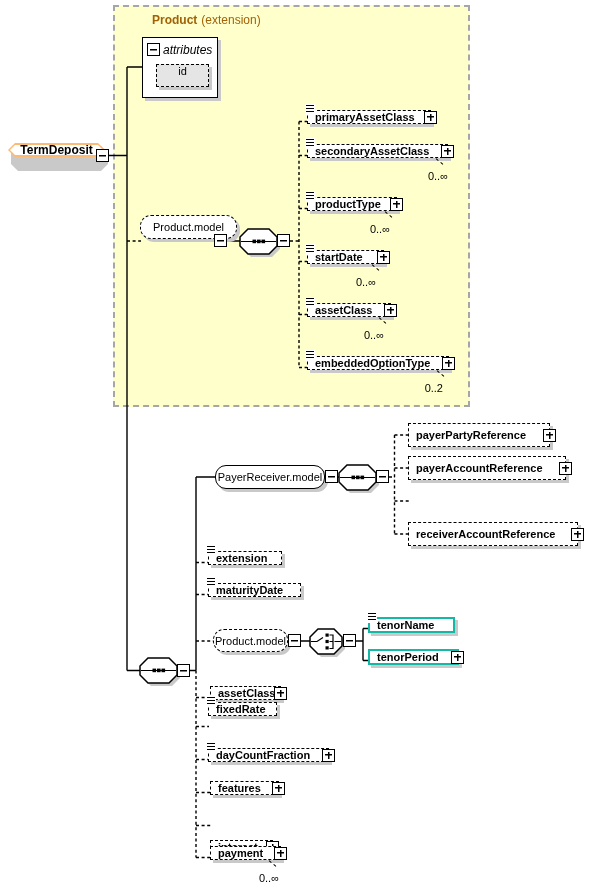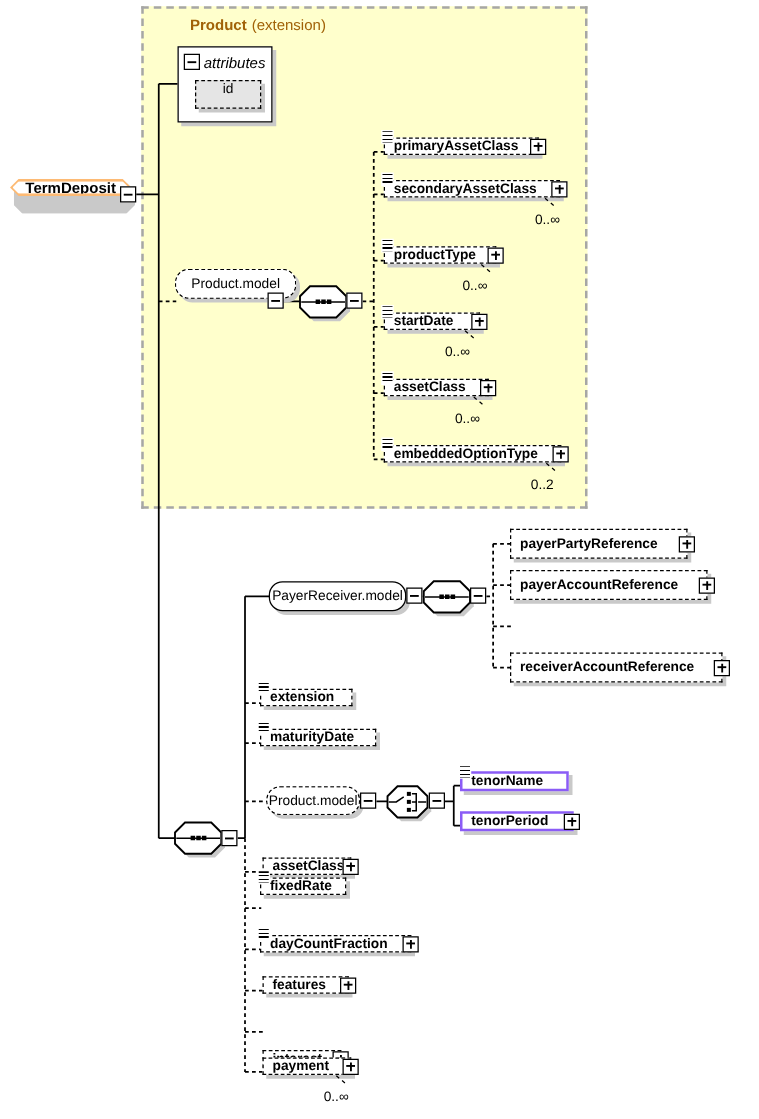--- a/index.html
+++ b/index.html
@@ -12,21 +12,21 @@
   .ext-title { position:absolute; left:9px; top:6px; font-size:12px; color:#a16207;padding-left:28px; }
   .ext-title .b { font-weight:bold; margin-right:4px; }
 
   .wires { position:absolute; left:0; top:0; z-index:1; }
 
   
   .ebox { position:absolute; background:#fff; border:1px dashed #000;
           box-shadow:3px 3px 0 #c9c9c9; box-sizing:border-box;
           display:flex; align-items:center; padding:0 7px; white-space:nowrap;
           font-size:11px; font-weight:bold; color:#000; z-index:2; }
-  .ebox.solid { border:2px solid #8b5cf6; }
+  .ebox.solid { border:2px solid #14b8a6; }
 
   
   .mbox { position:absolute; background:#fff; border:1px dashed #000; border-radius:11px;
           box-shadow:3px 3px 0 #c9c9c9; box-sizing:border-box;
           display:flex; align-items:center; justify-content:center;
           font-size:11px; color:#000; z-index:2; white-space:nowrap; }
   .mbox.msolid { border:1.5px solid #000;justify-content:center; }
 
   
   .pm { position:absolute; width:13px; height:13px; box-sizing:border-box;

